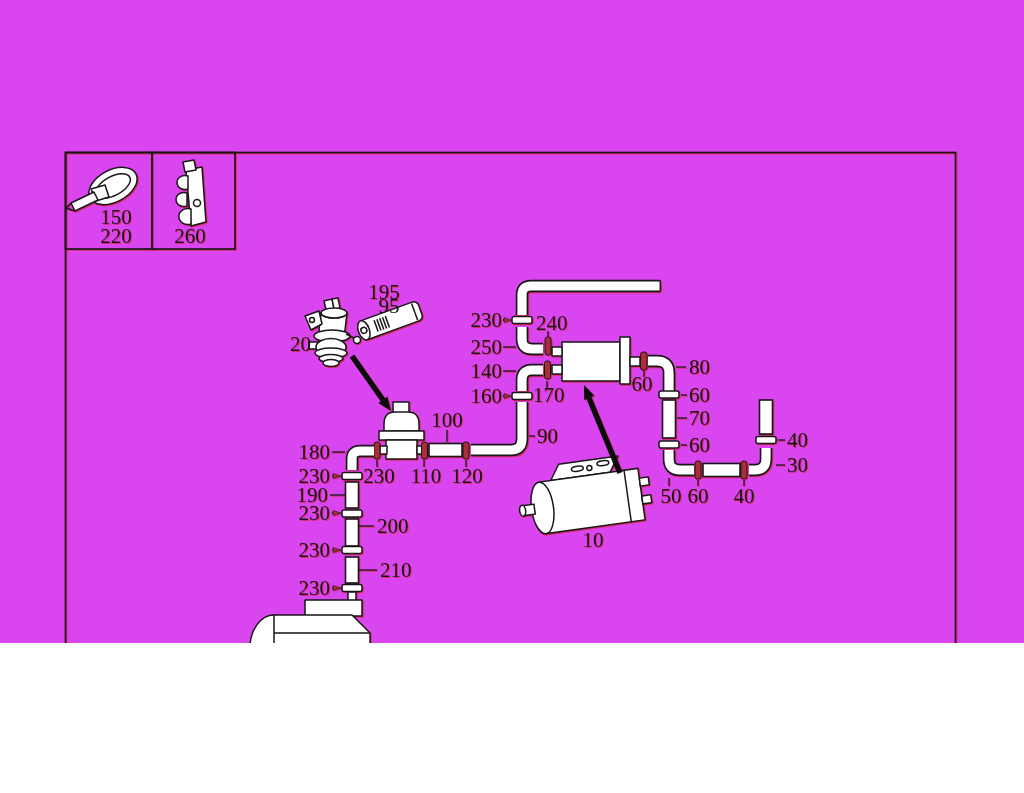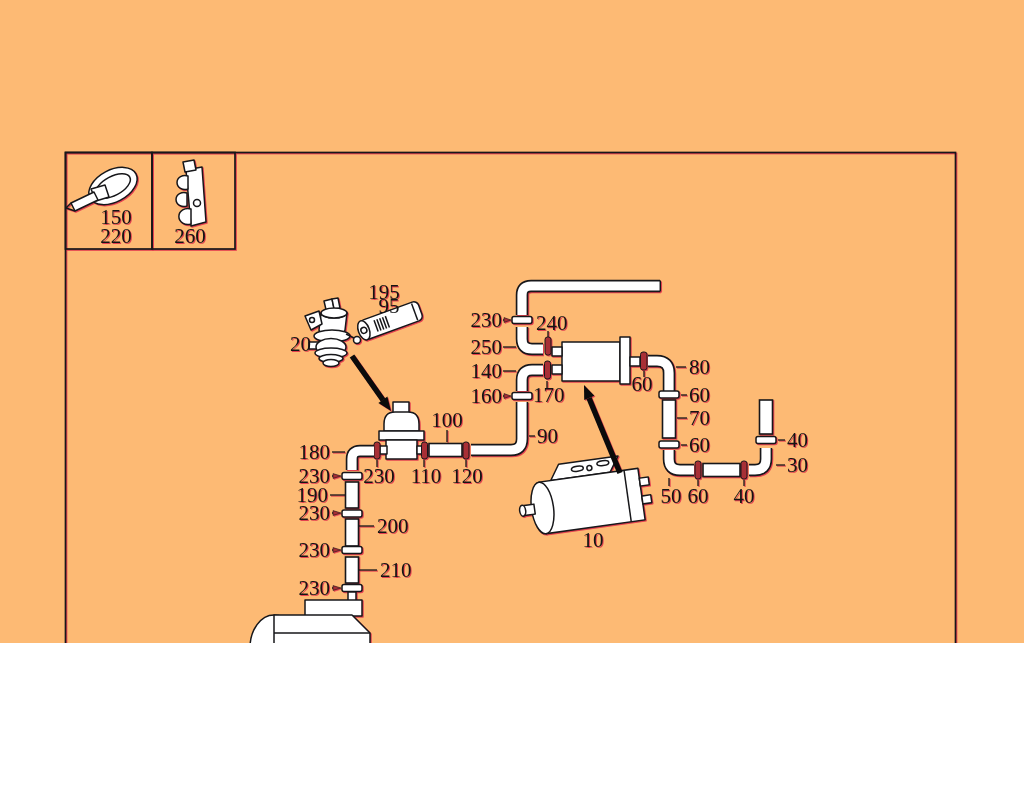--- a/index.html
+++ b/index.html
@@ -1,16 +1,16 @@
 <!DOCTYPE html>
 <html><head>
 <meta charset="utf-8">
 <style>
   html,body{margin:0;padding:0;background:#ffffff;}
-  .stage{position:relative;width:1024px;height:643px;background:#fdba74;overflow:hidden;
+  .stage{position:relative;width:1024px;height:643px;background:#d946ef;overflow:hidden;
          font-family:"Liberation Serif","DejaVu Serif",serif;}
   svg.scene{display:block;filter:drop-shadow(1.1px 1.1px 0 rgba(221,36,70,.8));}
   .frame{fill:none;stroke:#17171a;stroke-width:1.7;}
   .hose{fill:#ffffff;stroke:#17171a;stroke-width:1.6;}
   .po{fill:none;stroke:#17171a;stroke-width:12.5;stroke-linejoin:round;stroke-linecap:butt;}
   .pi{fill:none;stroke:#ffffff;stroke-width:9.2;stroke-linejoin:round;stroke-linecap:butt;}
   .ln{fill:none;stroke:#17171a;stroke-width:1.5;stroke-linejoin:round;}
   .white{fill:#ffffff;stroke:#17171a;stroke-width:1.5;stroke-linejoin:round;}
   .conn{fill:#a82f36;stroke:#17171a;stroke-width:1;}
   .lead{stroke:#17171a;stroke-width:1.3;fill:none;}

